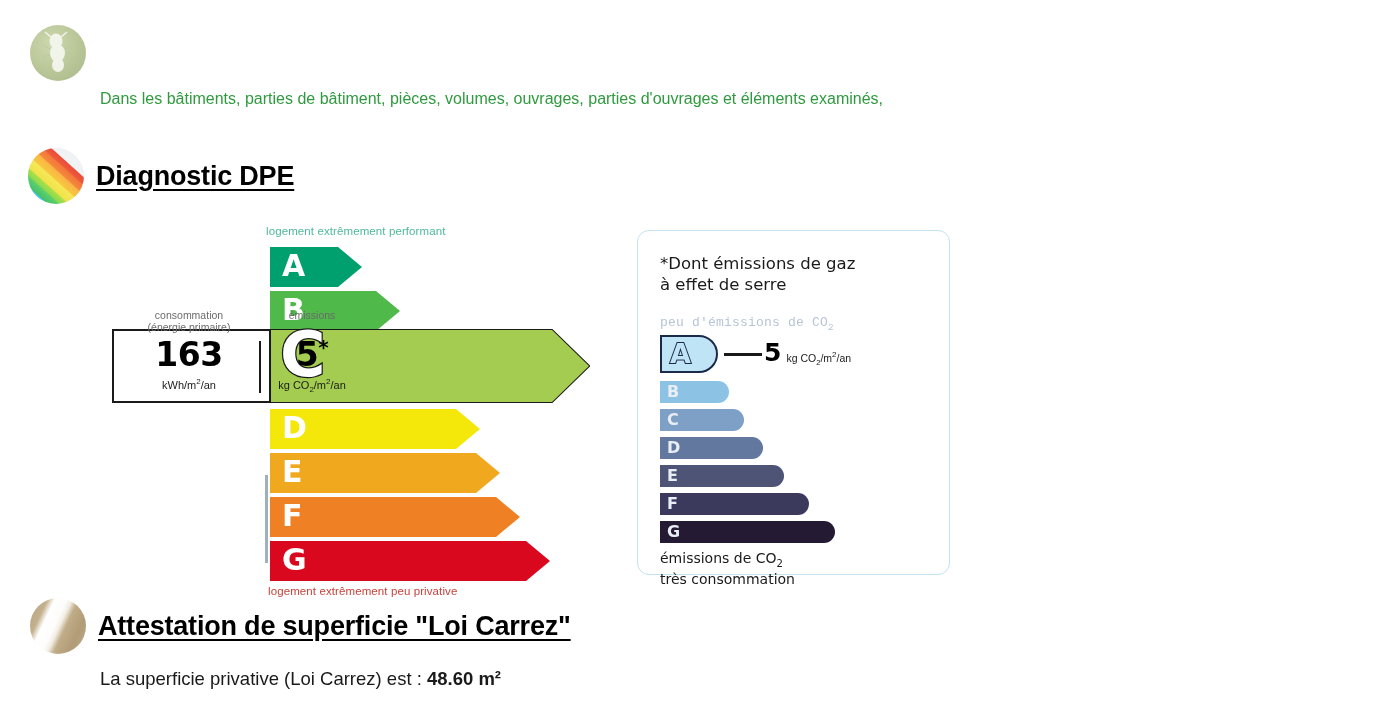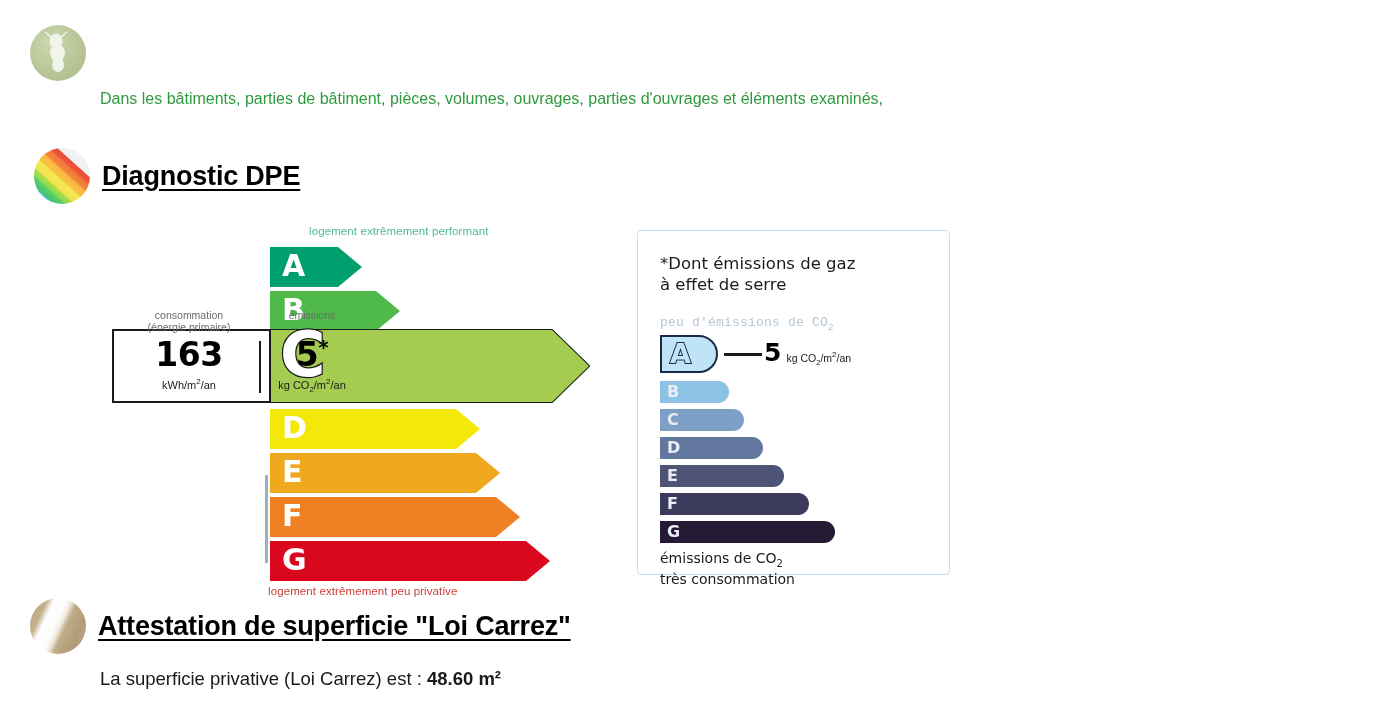--- a/index.html
+++ b/index.html
@@ -98,21 +98,20 @@
     height: 360px;
   }
   .cap-top {
     position: absolute;
     left: 154px;
     top: 12px;
     font-size: 11.5px;
     color: #4fb89a;
     letter-spacing: 0.1px;
     white-space: nowrap;
-    margin-left: 43px;
   }
   .cap-bottom {
     position: absolute;
     left: 156px;
     top: 345px;
     font-size: 11.5px;
     color: #c9413b;
     letter-spacing: 0.1px;
     white-space: nowrap;
   }
@@ -219,21 +218,21 @@
   }
 
   
   .co2-panel {
     position: absolute;
     left: 637px;
     top: 25px;
     width: 313px;
     height: 345px;
     border: 1.6px solid #c2e2ef;
-    border-radius: 4px;
+    border-radius: 12px;
     background: #ffffff;
     box-sizing: border-box;
   }
   .co2-title {
     position: absolute;
     left: 22px; top: 22px;
     font-size: 16.5px;
     line-height: 1.28;
     color: #1a1a1a;
     font-family: "DejaVu Sans", sans-serif;
@@ -342,21 +341,21 @@
         <path d="M20 24 L13 20 M20 30 L13 32 M35 24 L42 21 M35 31 L42 34"></path>
       </g>
     </svg>
   </div>
 </div>
 
 <div style="position:absolute; left:100px; top:88px; width:1290px;">
   <p class="body-text green-text">Dans les bâtiments, parties de bâtiment, pièces, volumes, ouvrages, parties d'ouvrages et éléments examinés,</p>
 </div>
 
-<div class="section-head" style="position:absolute; left:34px; top:148px;align-items:center;">
+<div class="section-head" style="position:absolute; left:28px; top:148px;align-items:center;">
   <div class="sec-icon dpe-icon">
     <div class="stripes"></div>
   </div>
   <div class="sec-title">Diagnostic DPE</div>
 </div>
 
 <div class="dpe-block">
 
   <div class="energy-wrap">
 

